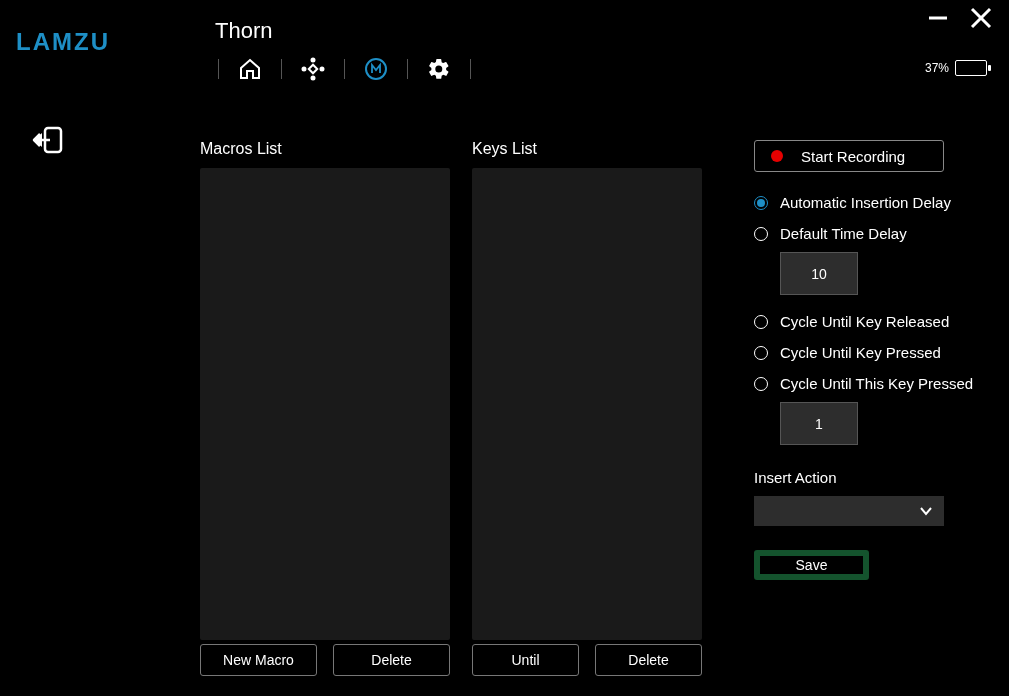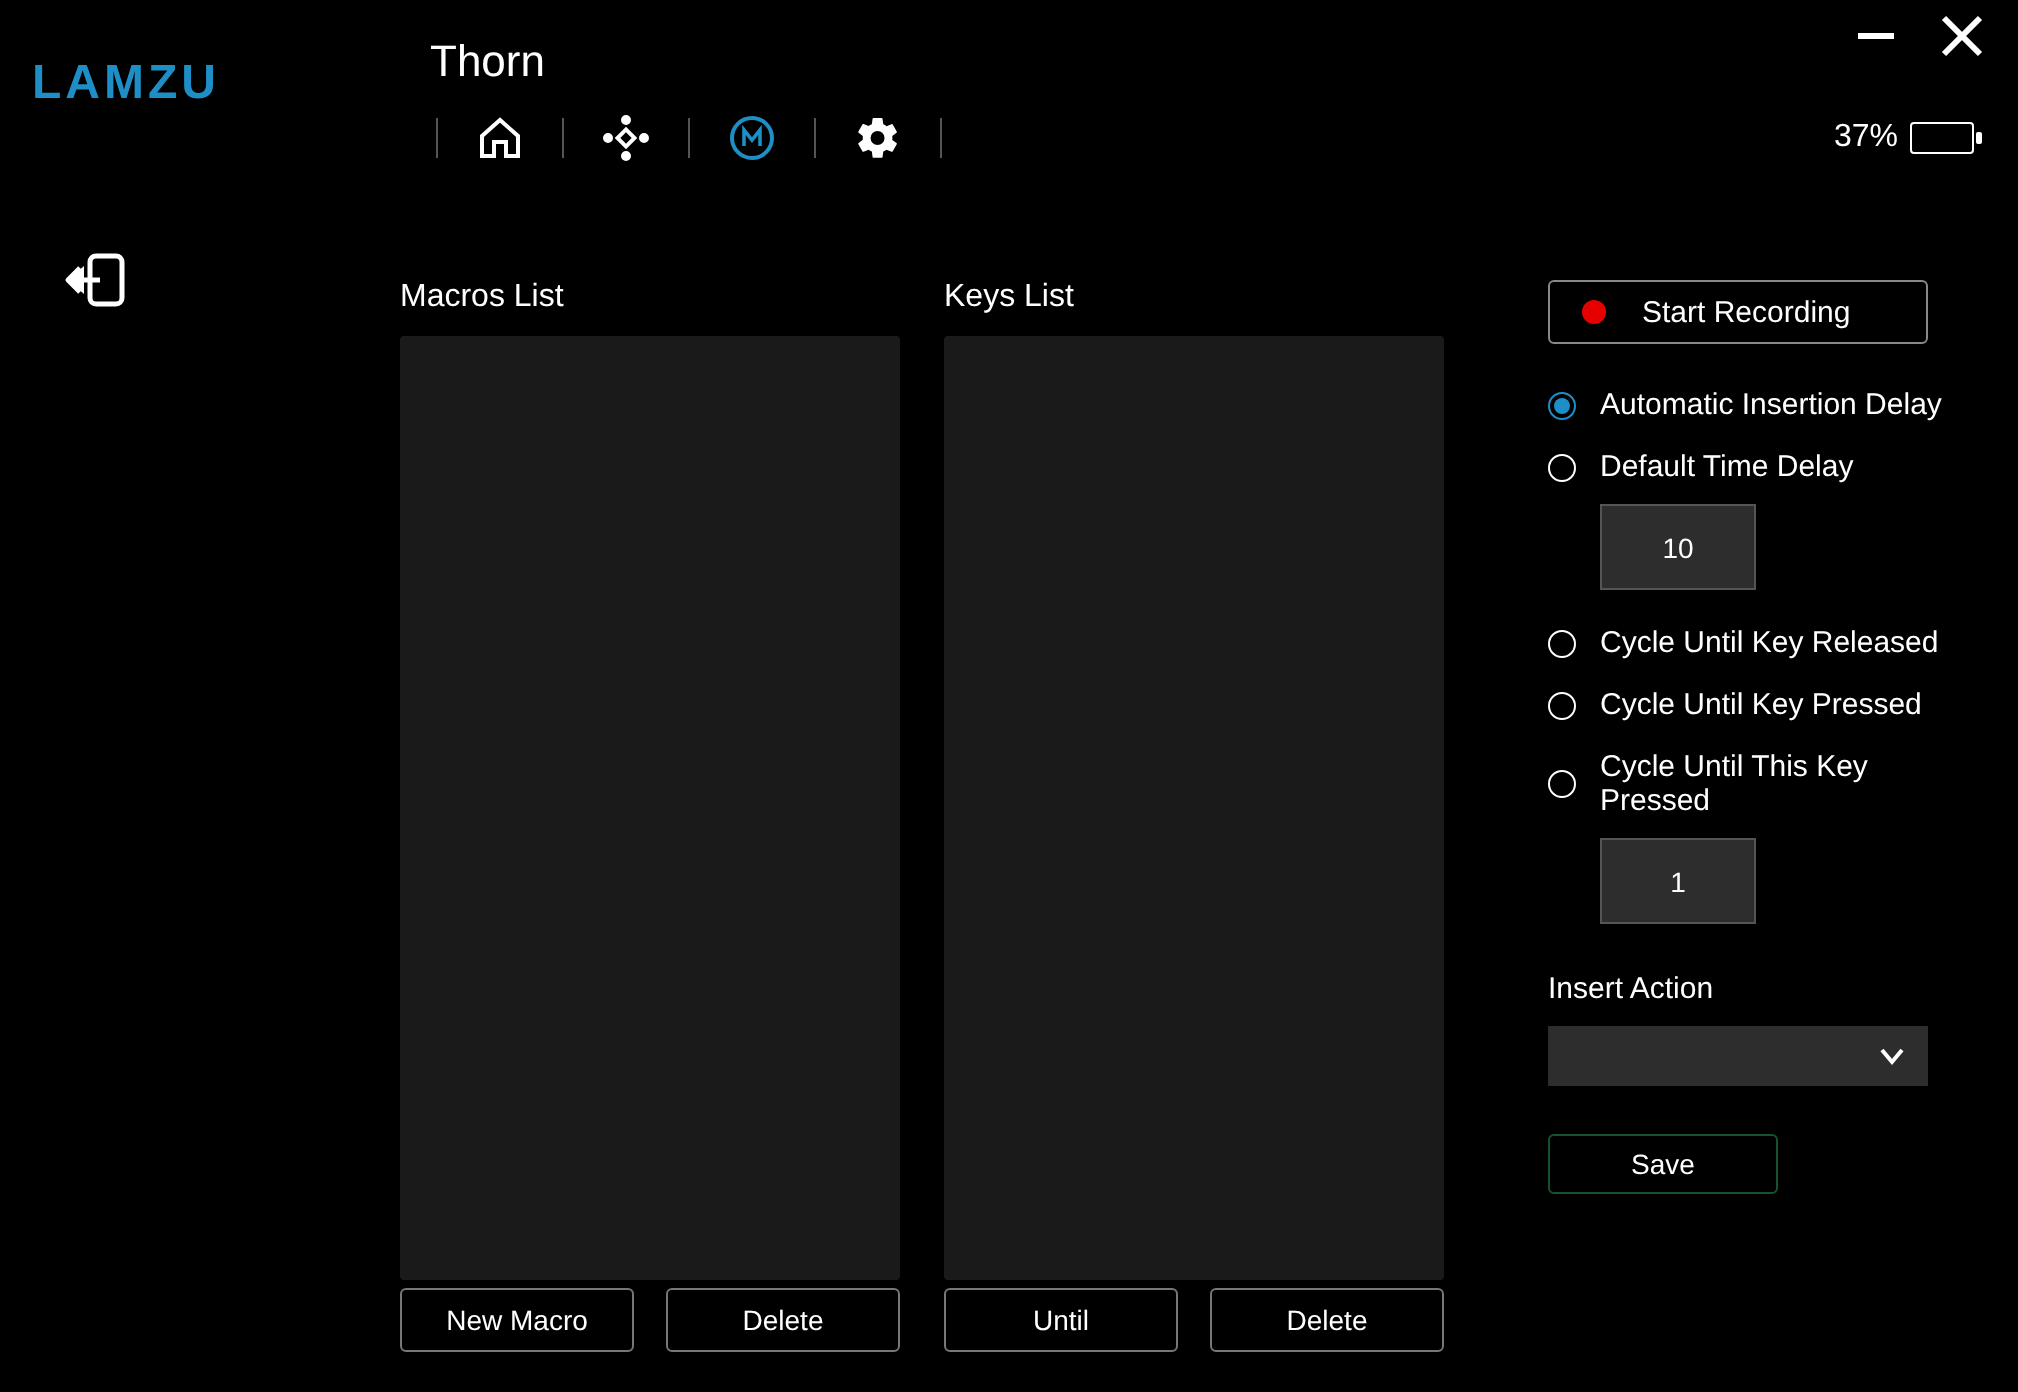--- a/index.html
+++ b/index.html
@@ -16,34 +16,34 @@
   
   .title { position: absolute; top: 18px; left: 215px; font-size: 22px; font-weight: 400; }
 
   
   .tabbar { position: absolute; top: 56px; left: 200px; display: flex; align-items: center; gap: 0; }
   .tabbar .sep { width: 1px; height: 20px; background: #555; margin: 0 18px; }
   .tabbar .tab { width: 26px; height: 26px; display: flex; align-items: center; justify-content: center; cursor: pointer; color: #fff; }
   .tabbar .tab.active { color: #1e8fc6; }
 
   
-  .battery-wrap { position: absolute; top: 60px; right: 22px; display: flex; align-items: center; gap: 6px; color: #fff; font-size: 16px; }
+  .battery-wrap { position: absolute; top: 60px; right: 22px; display: flex; align-items: center; gap: 6px; color: #fff; font-size: 12px; }
   .battery { width: 32px; height: 16px; border: 1.5px solid #fff; border-radius: 2px; position: relative; }
   .battery::after { content: ""; position: absolute; right: -5px; top: 4px; width: 3px; height: 6px; background: #fff; border-radius: 1px; }
   .battery .fill { height: 100%; background: #fff; }
 
   
   .back-icon { position: absolute; top: 122px; left: 30px; cursor: pointer; }
 
   
   .main { position: absolute; top: 140px; left: 200px; right: 20px; bottom: 20px; display: flex; gap: 22px; }
 
   .col { display: flex; flex-direction: column; }
   .col-macros { width: 250px; }
-  .col-keys   { width: 250px; }
+  .col-keys   { width: 230px; }
   .col-right  { flex: 1; min-width: 210px; padding-left: 30px; padding-top: 0; }
 
   .col-label { font-size: 16px; margin-bottom: 10px; }
   .panel { flex: 1; background: #1a1a1a; border-radius: 2px; min-height: 430px; }
 
   .btn-row { display: flex; gap: 16px; margin-top: 4px; }
   .btn { flex: 1; height: 32px; border: 1px solid #777; background: transparent; color: #fff; font-size: 14px; cursor: pointer; border-radius: 3px; display: flex; align-items: center; justify-content: center; }
 
   
   .record-btn { width: 190px; height: 32px; border: 1px solid #888; background: transparent; color: #fff; font-size: 15px; cursor: pointer; border-radius: 3px; display: flex; align-items: center; gap: 18px; padding-left: 16px; margin-bottom: 22px; }
@@ -53,21 +53,21 @@
   .radio { width: 14px; height: 14px; border: 1.5px solid #fff; border-radius: 50%; display: inline-flex; align-items: center; justify-content: center; flex-shrink: 0; }
   .radio.checked { border-color: #1e8fc6; }
   .radio.checked::after { content: ""; width: 8px; height: 8px; background: #1e8fc6; border-radius: 50%; }
 
   .num-box { width: 78px; height: 43px; background: #2d2d2d; border: 1px solid #555; color: #fff; text-align: center; font-size: 14px; display: flex; align-items: center; justify-content: center; margin-left: 26px; margin-top: -4px; margin-bottom: 18px; }
 
   .section-label { font-size: 15px; margin-top: 6px; margin-bottom: 10px; }
   .dropdown { width: 190px; height: 30px; background: #2d2d2d; border: none; display: flex; align-items: center; justify-content: flex-end; padding-right: 10px; cursor: pointer; margin-bottom: 24px; }
   .dropdown svg { color: #fff; }
 
-  .save-btn { width: 115px; height: 30px; border: 1px solid #14532d; background: transparent; color: #fff; font-size: 14px; cursor: pointer; border-radius: 3px; display:flex; align-items:center; justify-content:center; }
+  .save-btn { width: 115px; height: 30px; border: 6px solid #14532d; background: transparent; color: #fff; font-size: 14px; cursor: pointer; border-radius: 3px; display:flex; align-items:center; justify-content:center; }
 </style>
 </head>
 <body>
 
 <div class="app">
 
   <div class="window-controls">
     <span class="ctrl">
       <svg width="22" height="22" viewBox="0 0 22 22">
           <line x1="2" y1="11" x2="20" y2="11" stroke="#fff" stroke-width="3"></line>

